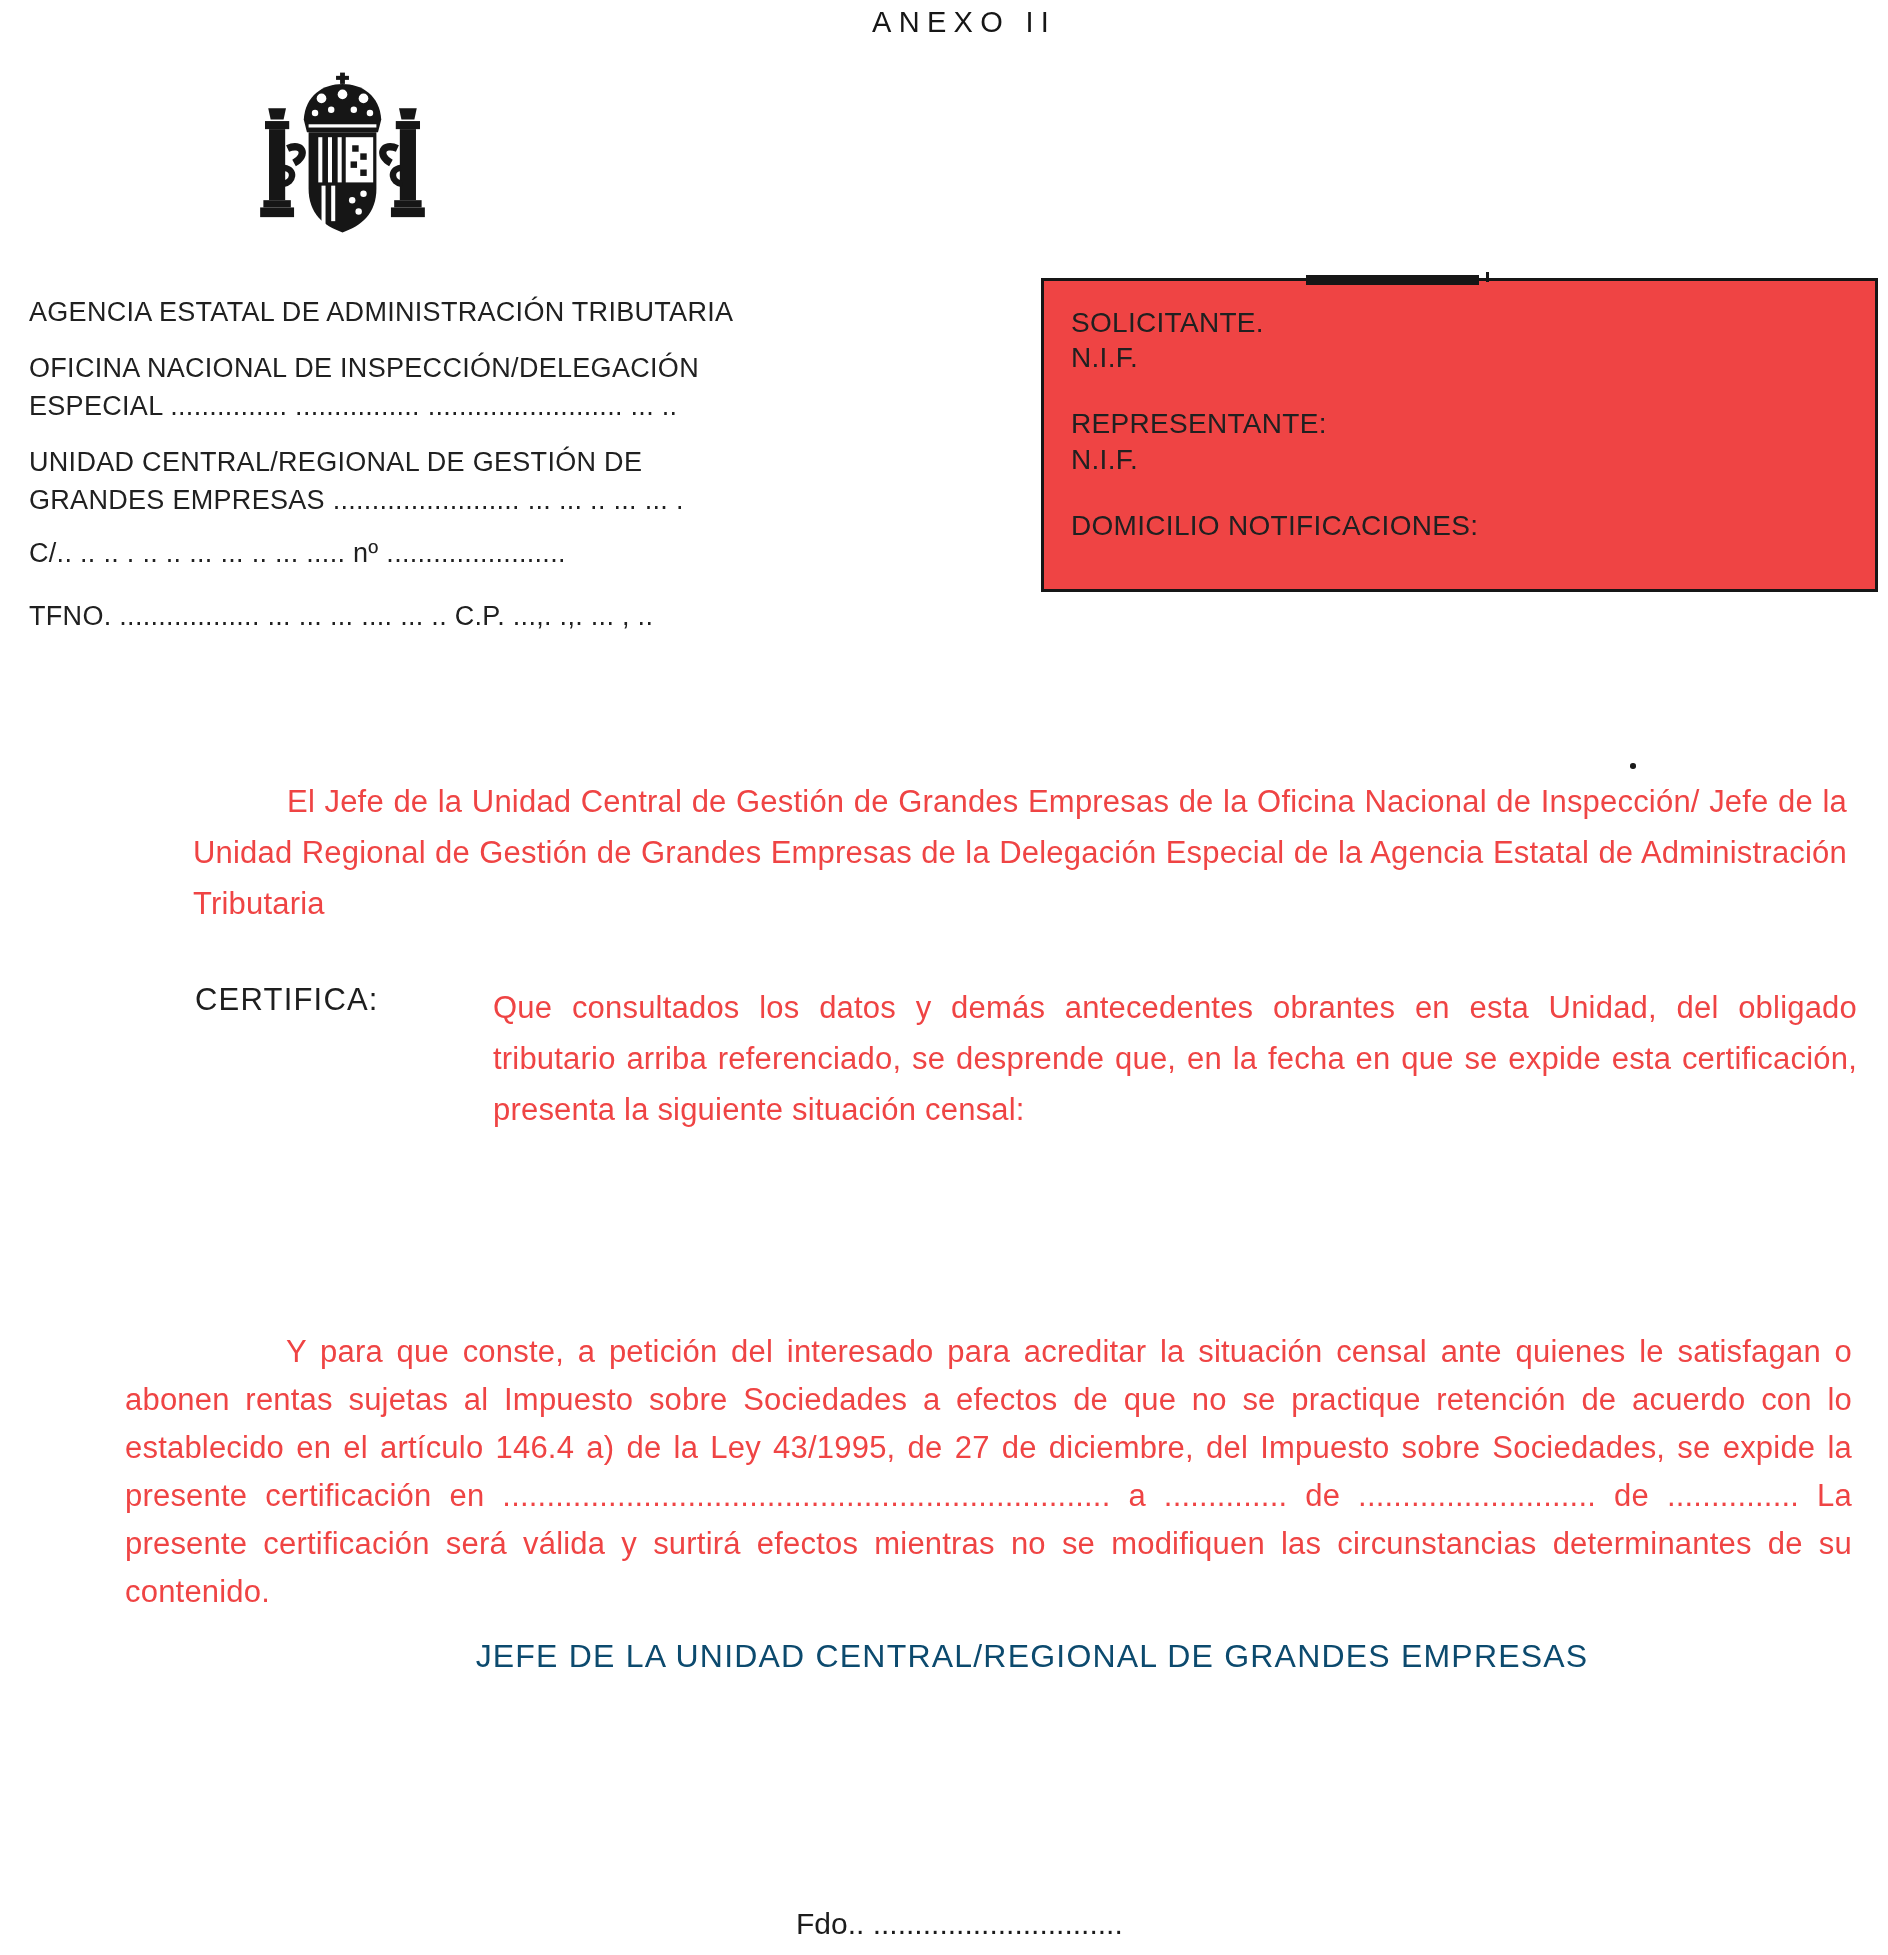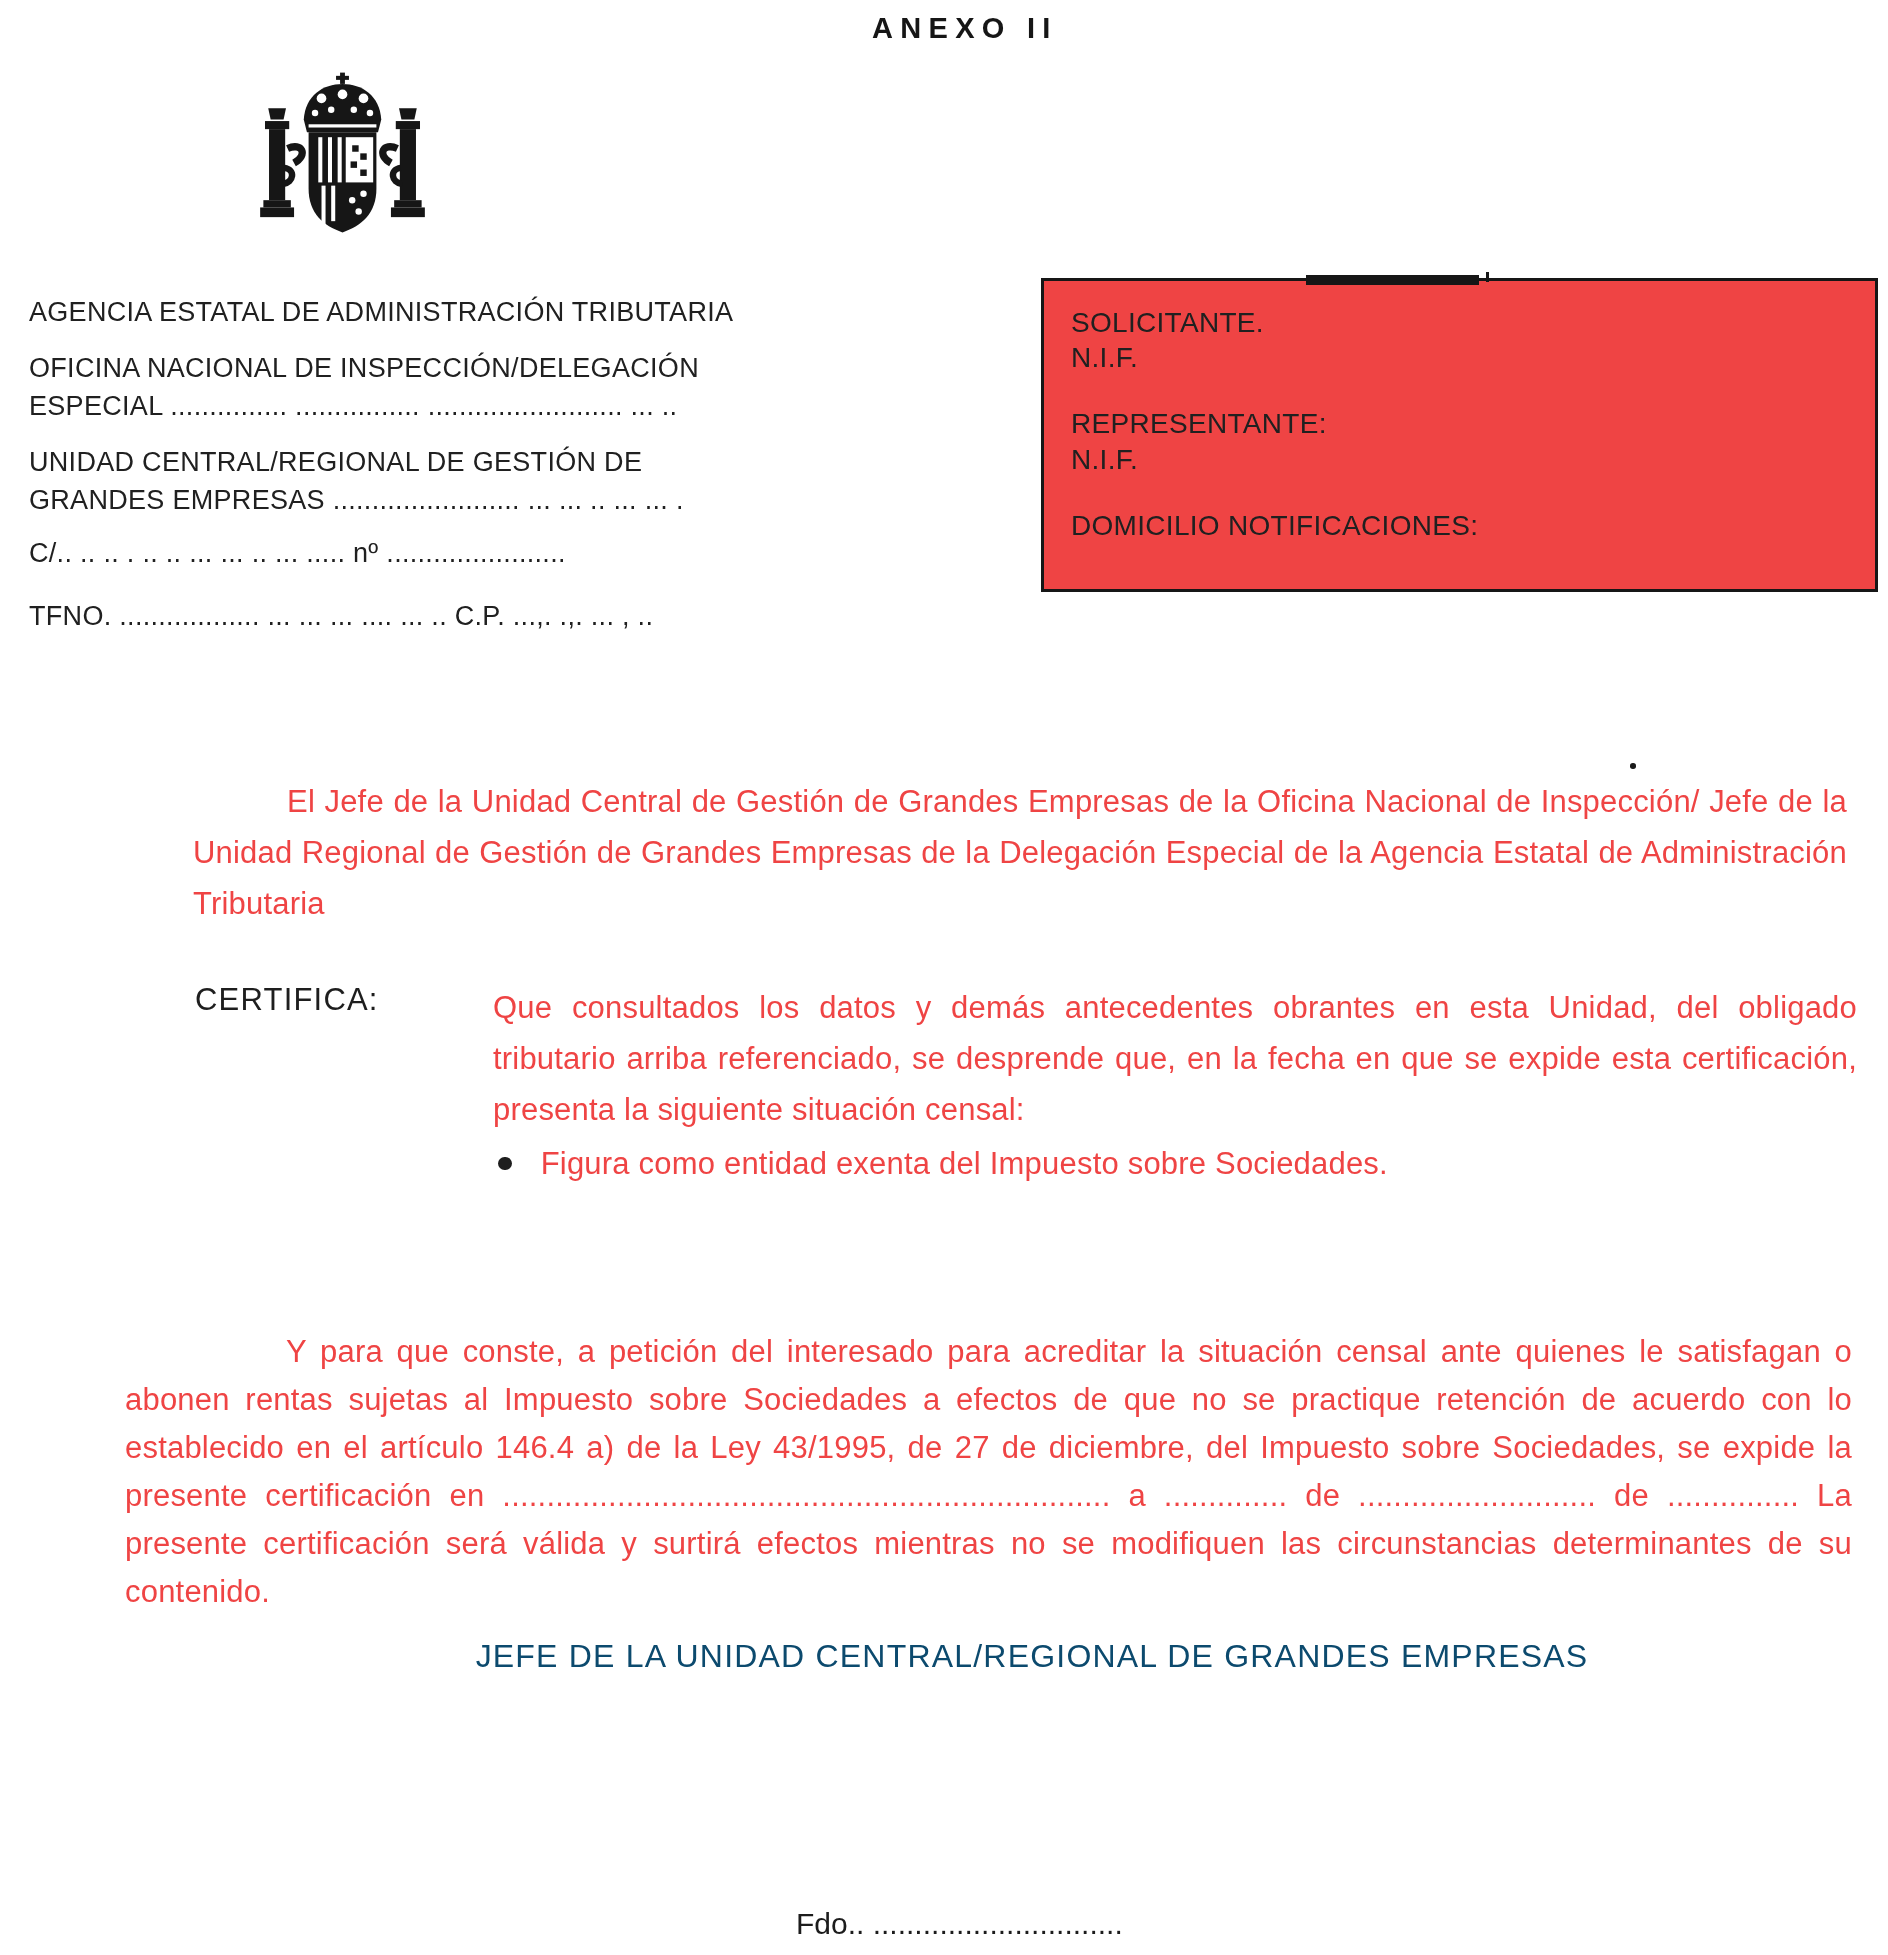--- a/index.html
+++ b/index.html
@@ -7,22 +7,22 @@
   body {
     font-family:"Liberation Sans", sans-serif;
     color:#1b1b1b;
     position:relative;
     overflow:hidden;
   }
   .abs { position:absolute; }
 
   
   #doc-title {
-    top:12px; left:872px;
-    font-size:29px; font-weight:bold; letter-spacing:7.3px;
+    top:6px; left:872px;
+    font-size:29px; font-weight:normal; letter-spacing:7.3px;
     color:#161616;
     text-align:center;
   }
 
   
   #coat { top:71px; left:252px; width:181px; height:176px; }
 
   
   .hdr-line { font-size:27px; letter-spacing:0.3px; color:#202020; white-space:nowrap; }
   #agency       { top:297px; left:29px; }
@@ -168,23 +168,19 @@
 </div>
 
 <div class="abs" id="stray-dot"></div>
 
 <p class="abs body-text" id="intro">El Jefe de la Unidad Central de Gestión de Grandes Empresas de la Oficina Nacional de Inspección/ Jefe de la Unidad Regional de Gestión de Grandes Empresas de la Delegación Especial de la Agencia Estatal de Administración Tributaria</p>
 
 <div class="abs" id="certifica-label">CERTIFICA:</div>
 <p class="abs body-text" id="certifica-text">Que consultados los datos y demás antecedentes obrantes en esta Unidad, del obligado tributario arriba referenciado, se desprende que, en la fecha en que se expide esta certificación, presenta la siguiente situación censal:</p>
 
 <div class="abs" id="bullets">
-  <div class="bullet">
-    <span class="bullet-dot"></span>
-    <span class="bullet-text body-text">Figura como entidad exenta del Impuesto sobre Sociedades.</span>
-  </div>
 </div>
 
 <p class="abs body-text" id="closing">Y para que conste, a petición del interesado para acreditar la situación censal ante quienes le satisfagan o abonen rentas sujetas al Impuesto sobre Sociedades a efectos de que no se practique retención de acuerdo con lo establecido en el artículo 146.4 a) de la Ley 43/1995, de 27 de diciembre, del Impuesto sobre Sociedades, se expide la presente certificación en ..................................................................... a .............. de ........................... de ............... La presente certificación será válida y surtirá efectos mientras no se modifiquen las circunstancias determinantes de su contenido.</p>
 
 <div class="abs" id="signature-title">JEFE DE LA UNIDAD CENTRAL/REGIONAL DE GRANDES EMPRESAS</div>
 <div class="abs" id="signed-line">Fdo.. ..............................</div>
 
 
 </body></html>

